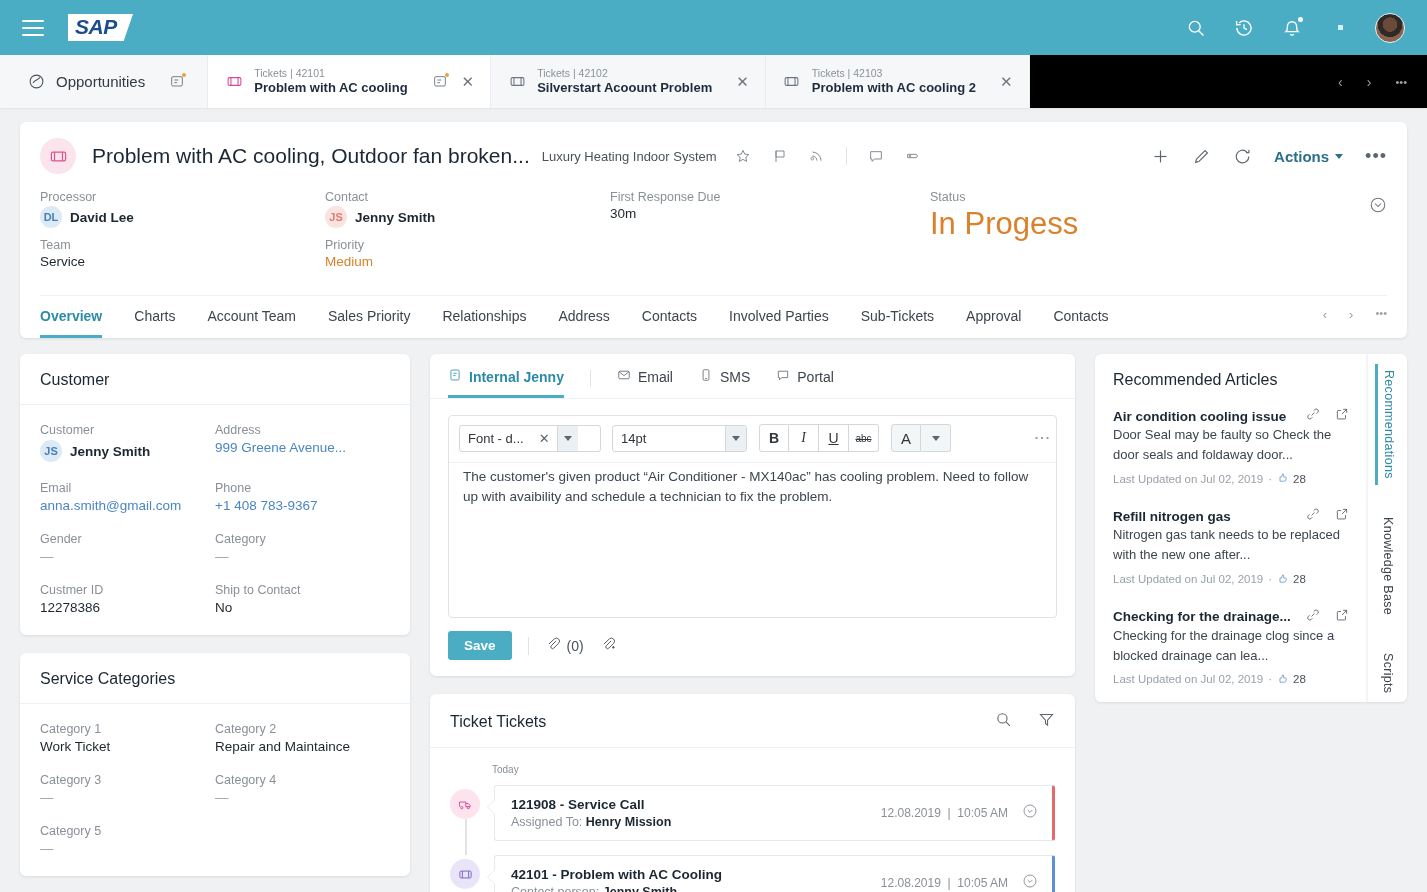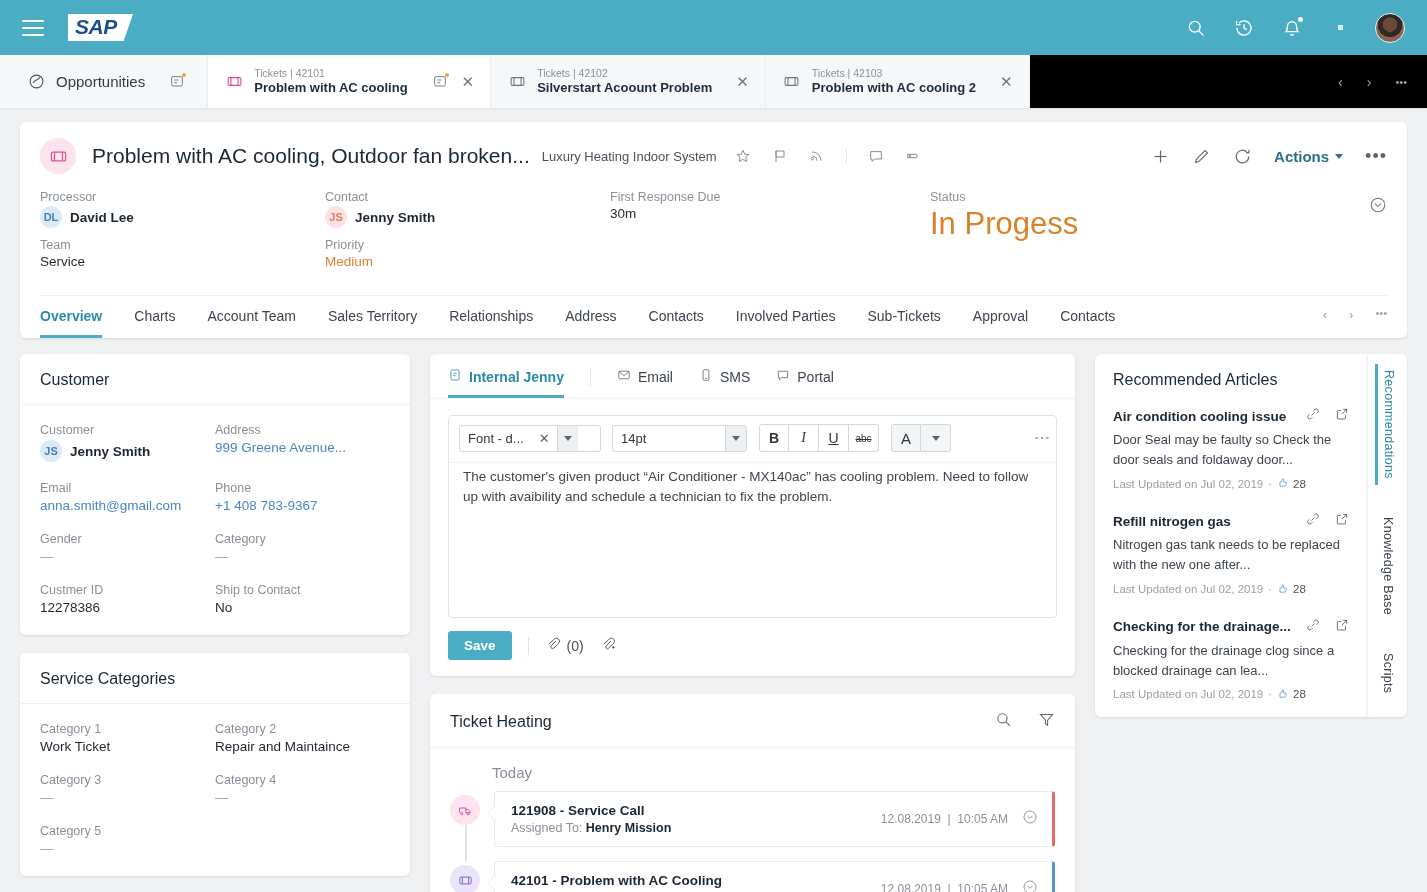--- a/index.html
+++ b/index.html
@@ -176,21 +176,21 @@
   .save-btn { background:#4aadc4; color:#fff; font-size:13.5px; font-weight:bold; border:none; border-radius:3px; padding: 7px 16px; cursor:pointer;}
   .clipwrap { display:flex; align-items:center; gap:6px; color:#4a525c; font-size:14px; cursor:pointer;}
   .clipwrap svg { width:16px; height:16px; stroke:#4a525c; fill:none; stroke-width:1.4;}
 
   
   .tl-head { display:flex; align-items:center; padding: 17px 20px 15px 20px; border-bottom:1px solid #eef1f3;}
   .tl-head .t { font-size:16px; color:#1b2733;}
   .tl-head .icons { margin-left:auto; display:flex; gap:26px;}
   .tl-head .icons svg { width:17px; height:17px; stroke:#5d666f; fill:none; stroke-width:1.5; cursor:pointer;}
   .tl-body { padding: 16px 20px 0 20px; position:relative; }
-  .tl-today { font-size:15px; color:#8a9099; margin-left:42px; margin-bottom:10px;}
+  .tl-today { font-size:10px; color:#8a9099; margin-left:42px; margin-bottom:10px;}
   .tl-row { display:flex; align-items:flex-start; margin-bottom:14px; position:relative;}
   .tl-line { position:absolute; left:15px; top:34px; bottom:-14px; width:1.5px; background:#dfe3e6;}
   .tl-badge { width:30px; height:30px; border-radius:50%; display:flex; align-items:center; justify-content:center; flex:none; z-index:2; margin-top:4px;}
   .tl-badge svg { width:15px; height:15px; fill:none; stroke-width:1.5;}
   .tl-badge.pink { background:#fce3ee; } .tl-badge.pink svg { stroke:#d9469b; }
   .tl-badge.purple { background:#e9e4f8; } .tl-badge.purple svg { stroke:#7a5fc4; }
   .tl-card {
     flex:1; margin-left:14px; background:#fff; border:1px solid #e7eaed;
     border-radius:3px; padding: 11px 14px 11px 16px; display:flex; align-items:center;
     position:relative;
@@ -211,21 +211,21 @@
 
   
   .rwrap { display:flex; }
   .rcard { width:272px; flex:none; background:#fff; border-radius:6px 0 0 6px; box-shadow:0 1px 3px rgba(0,0,0,.09);}
   .rhead { padding: 17px 18px 12px 18px; font-size:16px; color:#1b2733;}
   .art { padding: 6px 18px 16px 18px; }
   .art-top { display:flex; align-items:center; }
   .art-title { font-size:13.5px; font-weight:bold; color:#1b2733; flex:1; white-space:nowrap; overflow:hidden;}
   .art-ic { display:flex; gap:15px; margin-left:8px; }
   .art-ic svg { width:14px; height:14px; stroke:#4a525c; fill:none; stroke-width:1.4; cursor:pointer;}
-  .art-desc { font-size:13px; color:#3d454e; line-height:1.55; margin-top:5px;}
+  .art-desc { font-size:13px; color:#3d454e; line-height:1.55; }
   .art-meta { font-size:11.5px; color:#9aa1a9; margin-top:7px; display:flex; align-items:center; gap:5px;}
   .art-meta svg { width:11px; height:11px; stroke:#4b86c4; fill:none; stroke-width:1.5;}
   .art-meta .lk { color:#4a525c; }
   .rail {
     width:40px; flex:none; background:#fff; border-radius:0 6px 6px 0;
     box-shadow:0 1px 3px rgba(0,0,0,.09); border-left:1px solid #f0f2f4;
     display:flex; flex-direction:column; align-items:center; padding-top:10px; gap:26px;
   }
   .rail-item {
     writing-mode: vertical-rl; font-size:12.5px; color:#3d454e; cursor:pointer;
@@ -471,21 +471,21 @@
             <circle cx="12" cy="12" r="9"></circle>
             <polyline points="8,10 12,14 16,10"></polyline>
           </svg>
     </span>
   </div>
 
   <div class="navtabs">
     <div class="ntab active">Overview</div>
     <div class="ntab">Charts</div>
     <div class="ntab">Account Team</div>
-    <div class="ntab">Sales Territory</div>
+    <div class="ntab">Sales Priority</div>
     <div class="ntab">Relationships</div>
     <div class="ntab">Address</div>
     <div class="ntab">Contacts</div>
     <div class="ntab">Involved Parties</div>
     <div class="ntab">Sub-Tickets</div>
     <div class="ntab">Approval</div>
     <div class="ntab">Contacts</div>
     <div class="navtabs-right">
       <span>‹</span>
       <span>›</span>
@@ -646,21 +646,21 @@
                 <path d="M16.5 7.5l-7 7a2.6 2.6 0 0 0 3.7 3.7l7.3-7.3a4.6 4.6 0 0 0-6.5-6.5L5.8 12.1"></path>
                 <line x1="18" y1="17" x2="22" y2="17"></line>
                 <line x1="20" y1="15" x2="20" y2="19"></line>
               </svg></span>
         </span>
       </div>
     </div>
 
     <div class="card" style="margin-top:18px;">
       <div class="tl-head">
-        <span class="t">Ticket Heating</span>
+        <span class="t">Ticket Tickets</span>
         <span class="icons">
           <span><svg viewBox="0 0 24 24">
                 <circle cx="10.5" cy="10.5" r="6.5"></circle>
                 <line x1="15.5" y1="15.5" x2="21" y2="21"></line>
               </svg></span>
           <span><svg viewBox="0 0 24 24">
                 <polygon points="3.5,5 20.5,5 13.5,13 13.5,20 10.5,17.5 10.5,13"></polygon>
               </svg></span>
         </span>
       </div>

